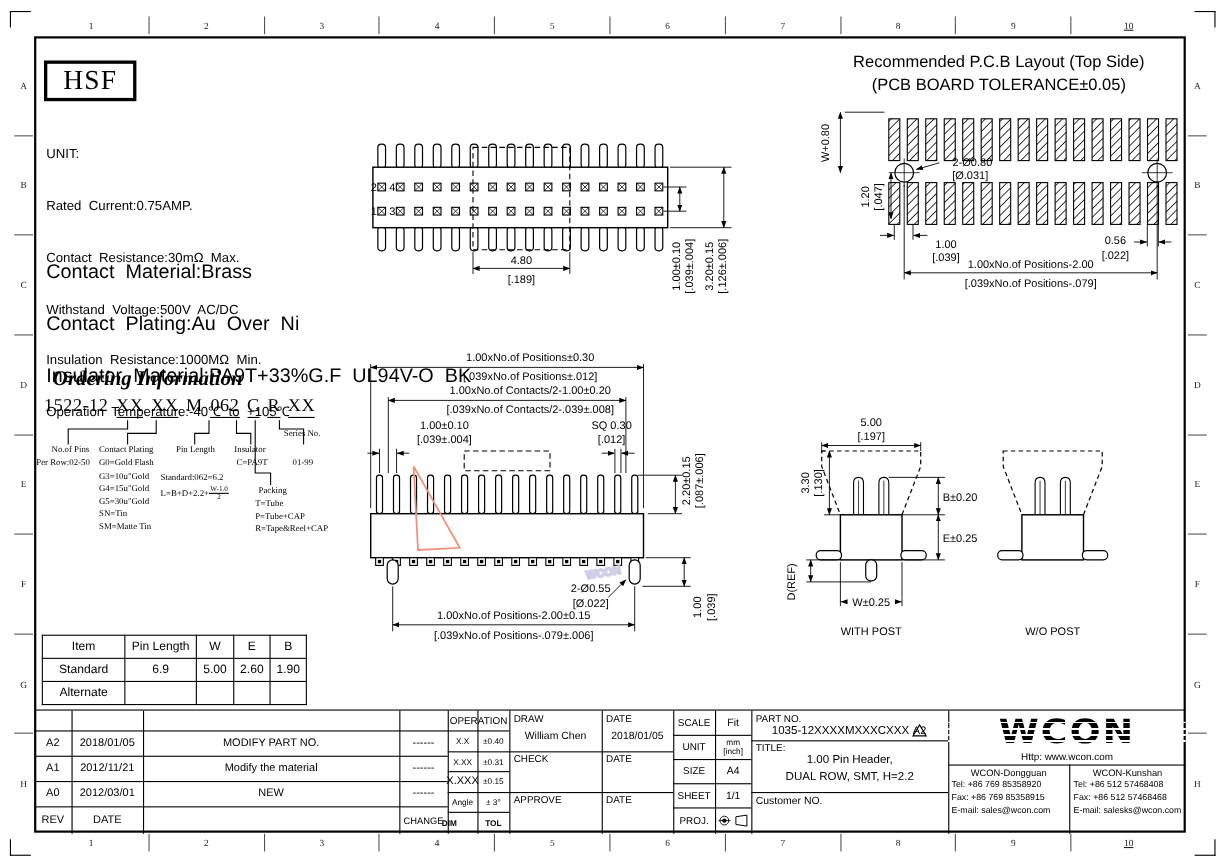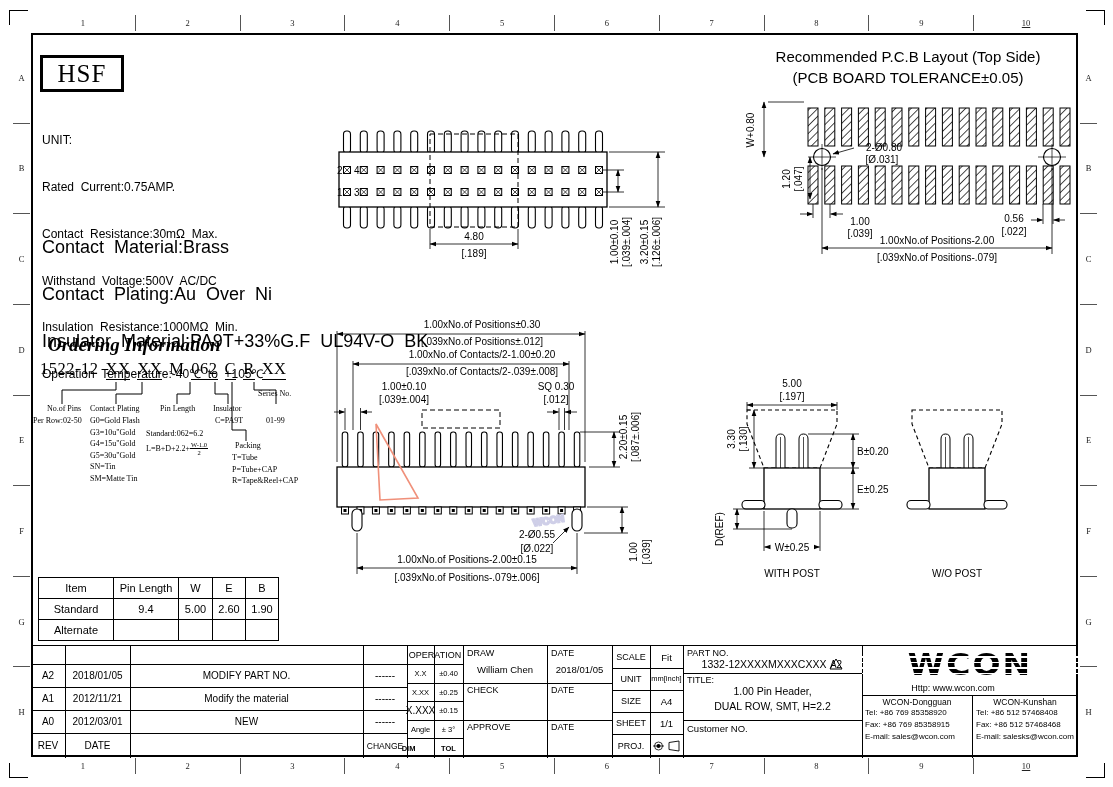--- a/index.html
+++ b/index.html
@@ -570,21 +570,21 @@
     <tbody>
         <tr>
       <td style="width:70px">Item</td>
       <td style="width:60px">Pin Length</td>
       <td style="width:29px">W</td>
       <td style="width:28px">E</td>
       <td style="width:28px">B</td>
     </tr>
     <tr>
       <td>Standard</td>
-      <td>9.4</td>
+      <td>6.9</td>
       <td>5.00</td>
       <td>2.60</td>
       <td>1.90</td>
     </tr>
     <tr>
       <td>Alternate</td>
       <td></td>
       <td></td>
       <td></td>
       <td></td>
@@ -634,74 +634,74 @@
     <div class="cell" style="left:99px;top:64px;width:233px;height:23px">NEW</div>
     <div class="cell" style="left:332px;top:64px;width:44px;height:23px">------</div>
     <div class="cell" style="left:0;top:87px;width:34px;height:25px">REV</div>
     <div class="cell" style="left:34px;top:87px;width:65px;height:25px">DATE</div>
     <div class="cell" style="left:332px;top:87px;width:44px;height:25px;font-size:8.5px">CHANGE</div>
 
     <div class="cell" style="left:376px;top:0;width:56px;height:18px;font-size:9px">OPERATION</div>
     <div class="cell" style="left:376px;top:18px;width:27px;height:19px;font-size:7.5px">X.X</div>
     <div class="cell" style="left:403px;top:18px;width:29px;height:19px;font-size:7.5px">±0.40</div>
     <div class="cell" style="left:376px;top:37px;width:27px;height:18px;font-size:7.5px">X.XX</div>
-    <div class="cell" style="left:403px;top:37px;width:29px;height:18px;font-size:7.5px">±0.25</div>
+    <div class="cell" style="left:403px;top:37px;width:29px;height:18px;font-size:7.5px">±0.31</div>
     <div class="cell" style="left:376px;top:55px;width:27px;height:19px;font-size:10px">X.XXX</div>
     <div class="cell" style="left:403px;top:55px;width:29px;height:19px;font-size:7.5px">±0.15</div>
     <div class="cell" style="left:376px;top:74px;width:27px;height:18px;font-size:7.5px">Angle</div>
     <div class="cell" style="left:403px;top:74px;width:29px;height:18px;font-size:7.5px">± 3°</div>
     <div class="cell" style="left:364px;top:92px;width:27px;height:20px;font-size:7.5px;font-weight:bold">DIM</div>
     <div class="cell" style="left:403px;top:92px;width:29px;height:20px;font-size:7.5px;font-weight:bold">TOL</div>
 
     <div class="lab" style="left:436px;top:2px">DRAW</div>
     <div class="cell" style="left:432px;top:13px;width:84px;height:20px;font-size:9.5px">William  Chen</div>
     <div class="lab" style="left:520px;top:2px">DATE</div>
     <div class="cell" style="left:516px;top:13px;width:65px;height:20px;font-size:9.5px">2018/01/05</div>
     <div class="lab" style="left:436px;top:39px">CHECK</div>
     <div class="lab" style="left:520px;top:39px">DATE</div>
     <div class="lab" style="left:436px;top:76px">APPROVE</div>
     <div class="lab" style="left:520px;top:76px">DATE</div>
 
     <div class="cell" style="left:581px;top:0;width:38px;height:22px;font-size:9px">SCALE</div>
     <div class="cell" style="left:619px;top:0;width:33px;height:22px;font-size:9.5px">Fit</div>
     <div class="cell" style="left:581px;top:22px;width:38px;height:22px;font-size:9px">UNIT</div>
-    <div class="cell" style="left:619px;top:22px;width:33px;height:22px;font-size:7.5px;flex-direction:row;line-height:1.1">
+    <div class="cell" style="left:619px;top:22px;width:33px;height:22px;font-size:7.5px;flex-direction:column;line-height:1.1">
         <span>mm</span>
         <span>[inch]</span>
       </div>
     <div class="cell" style="left:581px;top:44px;width:38px;height:22px;font-size:9px">SIZE</div>
     <div class="cell" style="left:619px;top:44px;width:33px;height:22px;font-size:9.5px">A4</div>
     <div class="cell" style="left:581px;top:66px;width:38px;height:22px;font-size:9px">SHEET</div>
     <div class="cell" style="left:619px;top:66px;width:33px;height:22px;font-size:9.5px">1/1</div>
     <div class="cell" style="left:581px;top:88px;width:38px;height:24px;font-size:9px">PROJ.</div>
     <div class="cell" style="left:619px;top:88px;width:33px;height:24px">
       <svg width="28" height="12">
         <line x1="0" y1="6" x2="11" y2="6" stroke="#000" stroke-width=".8"></line>
         <circle cx="5.5" cy="6" r="2" fill="#000"></circle>
         <circle cx="5.5" cy="6" r="4" fill="none" stroke="#000" stroke-width=".8"></circle>
         <path d="M16,2.5 L26,1 V11 L16,9.5 Z" fill="none" stroke="#000" stroke-width=".9"></path>
       </svg>
     </div>
 
     <div class="lab" style="left:656px;top:2px">PART  NO.</div>
     <div class="cell" style="left:652px;top:10px;width:179px;height:16px;font-size:10.5px;gap:3px">
-      <span>1332-12XXXXMXXXCXXX</span>
+      <span>1035-12XXXXMXXXCXXX</span>
       <svg width="14" height="12">
         <polygon points="7,1 13,11 1,11" fill="none" stroke="#000" stroke-width="1"></polygon>
         <text x="7" y="9.5" text-anchor="middle" font-size="5">A2</text>
       </svg>
     </div>
     <div class="lab" style="left:656px;top:29px">TITLE:</div>
     <div class="cell" style="left:652px;top:38px;width:179px;height:14px;font-size:10.5px">1.00  Pin  Header,</div>
     <div class="cell" style="left:652px;top:53px;width:179px;height:14px;font-size:10.5px">DUAL  ROW,  SMT,  H=2.2</div>
     <div class="lab" style="left:656px;top:77px;font-size:9.5px">Customer  NO.</div>
 
     <div class="wconlogo">WCON</div>
     <div class="stripes"></div>
-    <div class="cell" style="left:814px;top:36px;width:216px;height:12px;font-size:9px">Http:  www.wcon.com</div>
+    <div class="cell" style="left:831px;top:36px;width:216px;height:12px;font-size:9px">Http:  www.wcon.com</div>
     <div class="cell" style="left:831px;top:50px;width:110px;height:11px;font-size:8.5px">WCON-Dongguan</div>
     <div class="lab" style="left:834px;top:62px;font-size:8px">Tel: +86 769 85358920</div>
     <div class="lab" style="left:834px;top:74px;font-size:8px">Fax: +86 769 85358915</div>
     <div class="lab" style="left:834px;top:86px;font-size:8px">E-mail: sales@wcon.com</div>
     <div class="cell" style="left:941px;top:50px;width:106px;height:11px;font-size:8.5px">WCON-Kunshan</div>
     <div class="lab" style="left:945px;top:62px;font-size:8px">Tel: +86 512 57468408</div>
     <div class="lab" style="left:945px;top:74px;font-size:8px">Fax: +86 512 57468468</div>
     <div class="lab" style="left:945px;top:86px;font-size:8px">E-mail: salesks@wcon.com</div>
   </div>
 </div>

